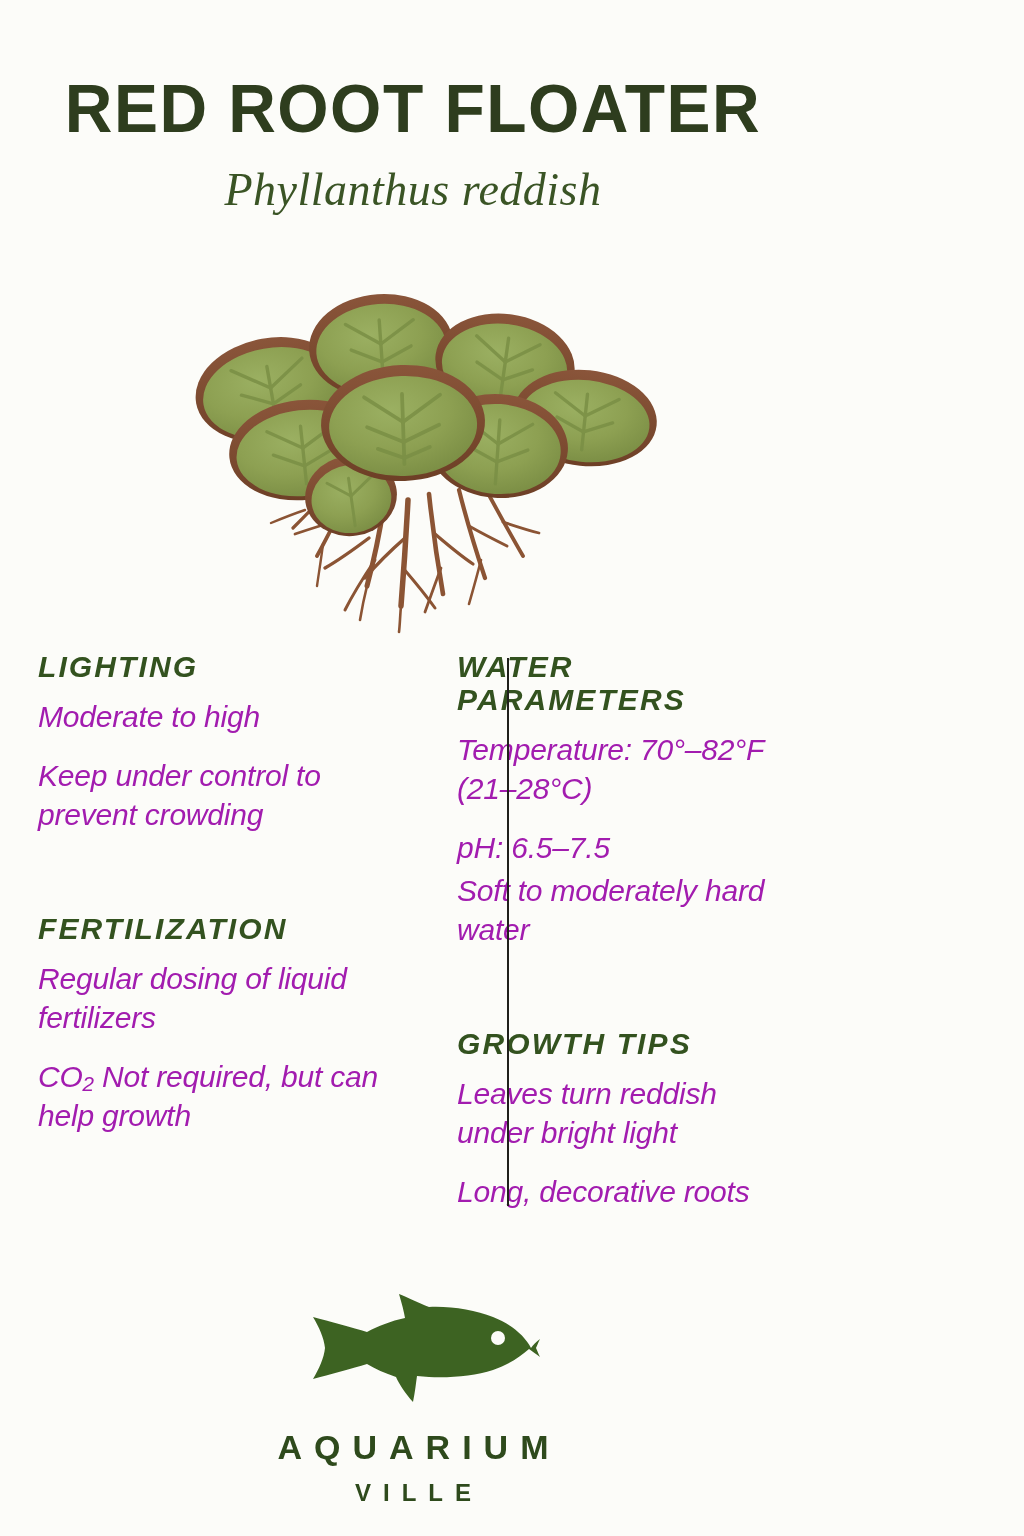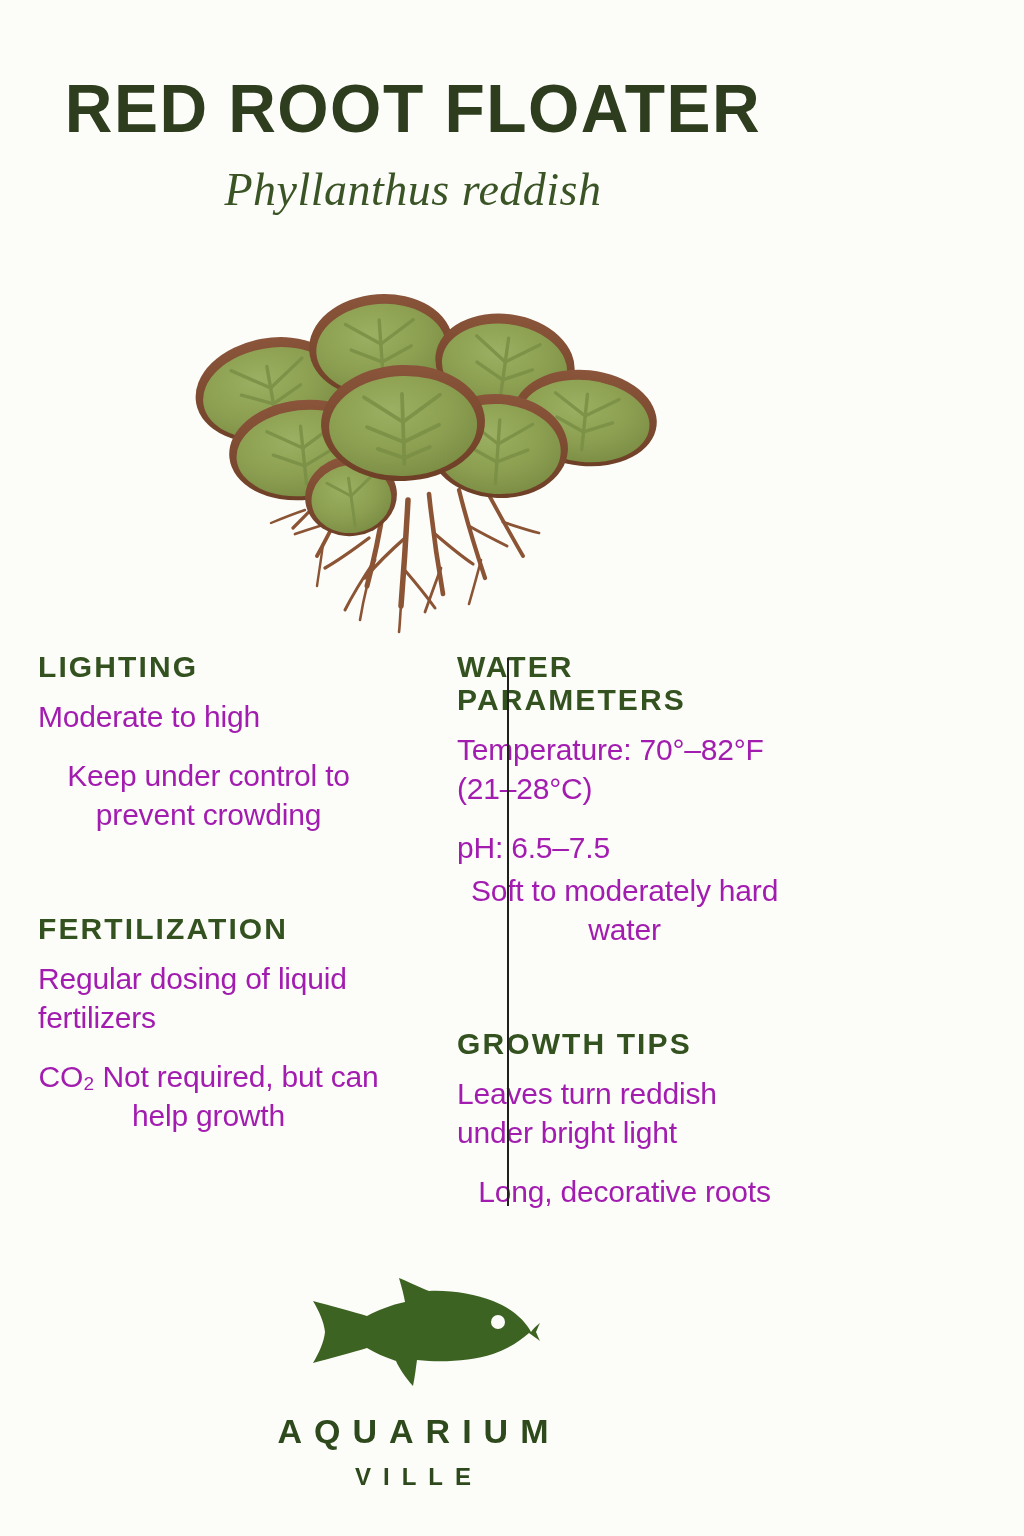--- a/index.html
+++ b/index.html
@@ -54,20 +54,21 @@
     height: 400px;
     display: block;
   }
 
   
   .content {
     position: relative;
     margin: 12px 0 0 0;
     padding: 0 34px 0 38px;
     display: flex;
+    font-style: italic;
   }
   .col {
     width: 50%;
     box-sizing: border-box;
   }
   .col-left  { padding-right: 36px; }
   .col-right { padding-left: 42px; }
 
   .divider {
     position: absolute;
@@ -91,29 +92,29 @@
     line-height: 1.1;
   }
   .para {
     font-family: "Liberation Sans", sans-serif;
     font-size: 30px;
     line-height: 1.3;
     color: #a21caf;
     margin: 0 0 20px 0;
     letter-spacing: -0.2px;
   }
-  .para:last-child { margin-bottom: 0; text-align: center; }
+  .para:last-child { margin-bottom: 0; }
   .para.tight { margin-bottom: 4px; }
 
   
   .footer {
     position: absolute;
     left: 0;
     right: 0;
-    bottom: 44px;
+    bottom: 28px;
     text-align: center;
   }
   .fish-logo {
     display: block;
     margin: 0 auto 24px auto;
   }
   .brand-line1, .brand-line2 {
     font-family: "Liberation Sans", sans-serif;
     font-weight: bold;
     color: #2e4a1c;

